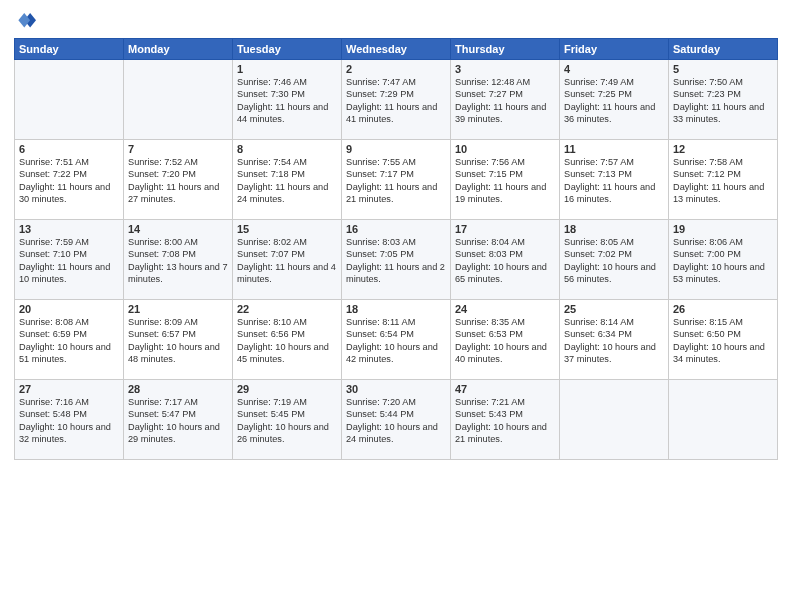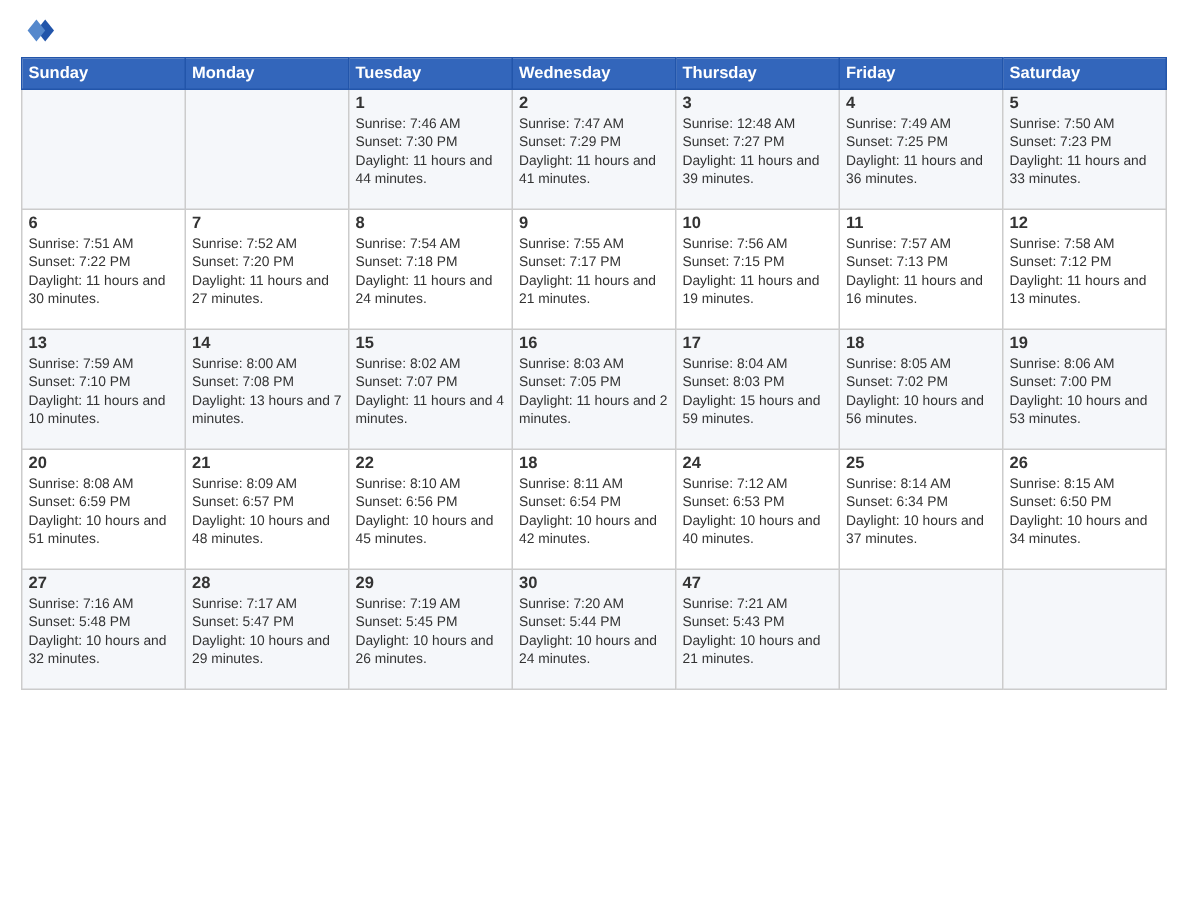--- a/index.html
+++ b/index.html
@@ -223,21 +223,21 @@
           <td>
             <span class="day-number">16</span>
             <div class="cell-content">Sunrise: 8:03 AM</div>
             <div class="cell-content">Sunset: 7:05 PM</div>
             <div class="cell-content">Daylight: 11 hours and 2 minutes.</div>
           </td>
           <td>
             <span class="day-number">17</span>
             <div class="cell-content">Sunrise: 8:04 AM</div>
             <div class="cell-content">Sunset: 8:03 PM</div>
-            <div class="cell-content">Daylight: 15 hours and 59 minutes.</div>
+            <div class="cell-content">Daylight: 10 hours and 65 minutes.</div>
           </td>
           <td>
             <span class="day-number">18</span>
             <div class="cell-content">Sunrise: 8:05 AM</div>
             <div class="cell-content">Sunset: 7:02 PM</div>
             <div class="cell-content">Daylight: 10 hours and 56 minutes.</div>
           </td>
           <td>
             <span class="day-number">19</span>
             <div class="cell-content">Sunrise: 8:06 AM</div>
@@ -265,21 +265,21 @@
             <div class="cell-content">Daylight: 10 hours and 45 minutes.</div>
           </td>
           <td>
             <span class="day-number">18</span>
             <div class="cell-content">Sunrise: 8:11 AM</div>
             <div class="cell-content">Sunset: 6:54 PM</div>
             <div class="cell-content">Daylight: 10 hours and 42 minutes.</div>
           </td>
           <td>
             <span class="day-number">24</span>
-            <div class="cell-content">Sunrise: 7:12 AM</div>
+            <div class="cell-content">Sunrise: 8:35 AM</div>
             <div class="cell-content">Sunset: 6:53 PM</div>
             <div class="cell-content">Daylight: 10 hours and 40 minutes.</div>
           </td>
           <td>
             <span class="day-number">25</span>
             <div class="cell-content">Sunrise: 8:14 AM</div>
             <div class="cell-content">Sunset: 6:34 PM</div>
             <div class="cell-content">Daylight: 10 hours and 37 minutes.</div>
           </td>
           <td>

